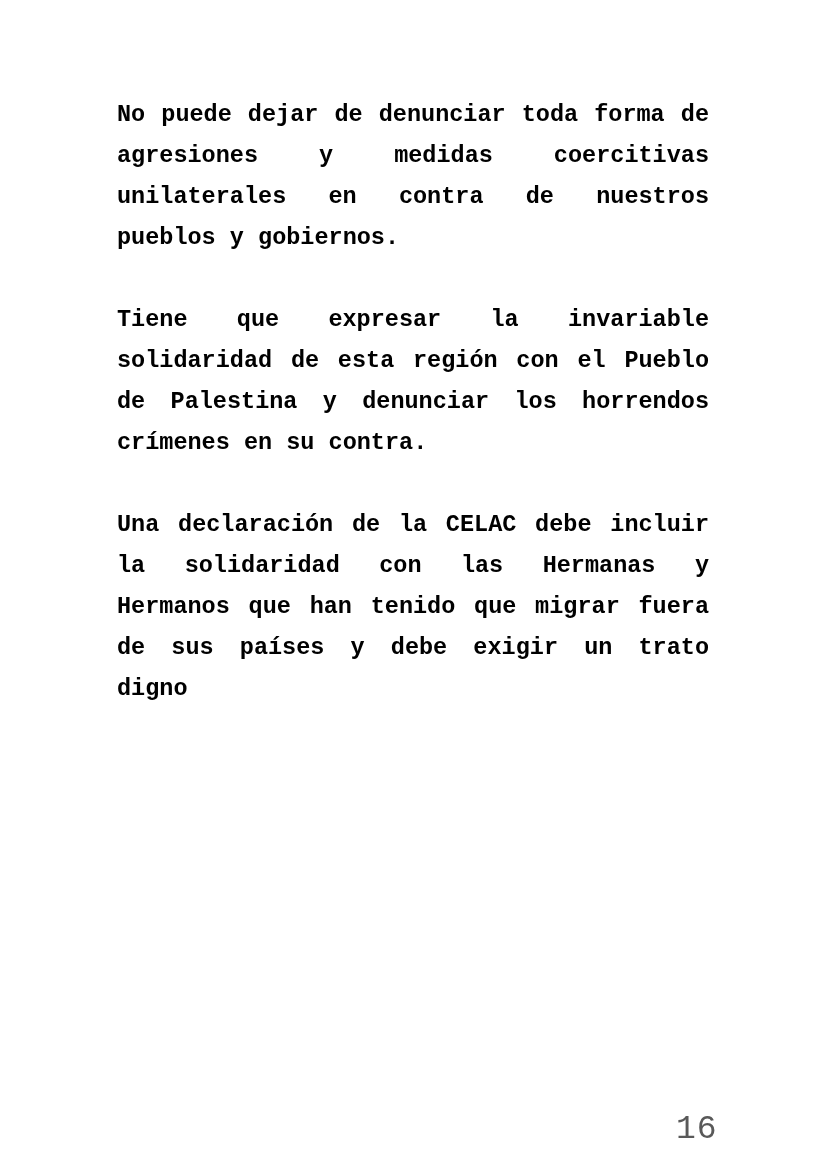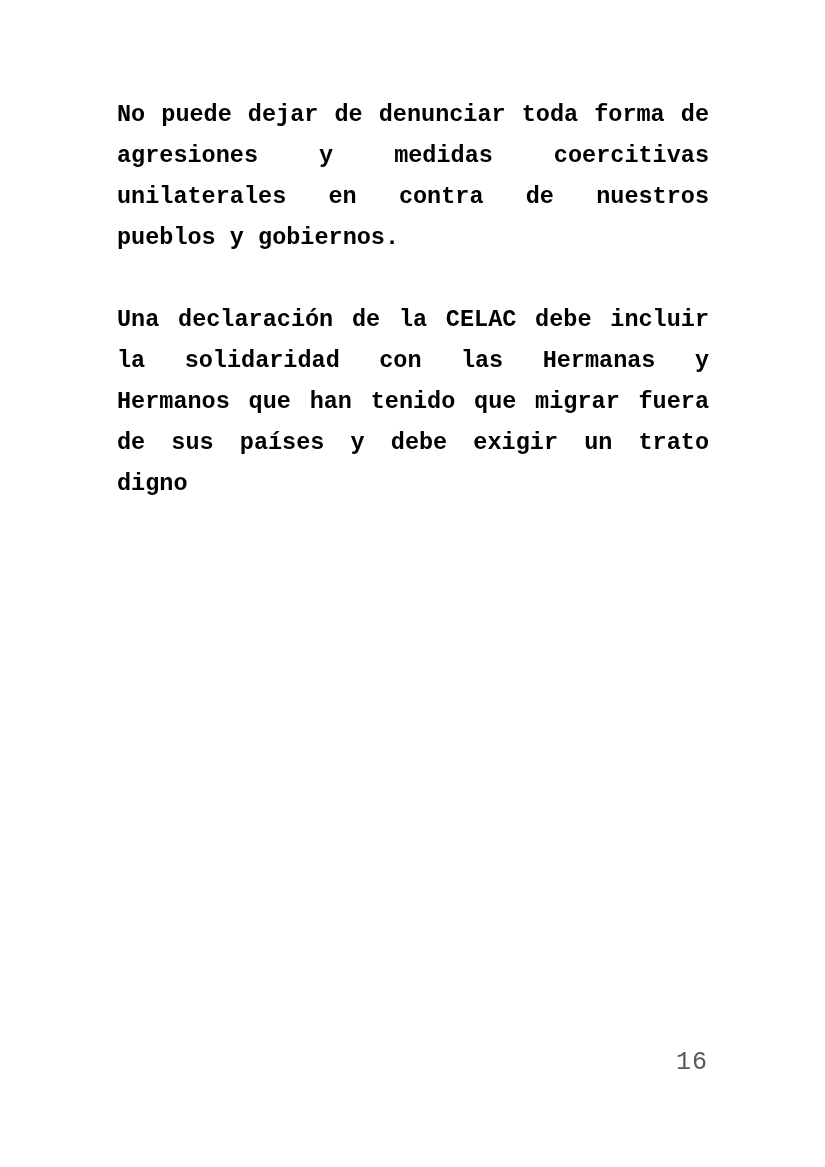--- a/index.html
+++ b/index.html
@@ -35,38 +35,39 @@
     letter-spacing: 0px;
     -webkit-font-smoothing: antialiased;
   }
   .paragraph:last-of-type {
     margin-bottom: 16px;
   }
   
   .page-number {
     position: absolute;
     left: 676px;
-    top: 1048px;
+    top: 1115px;
     font-family: "Liberation Mono", "DejaVu Sans Mono", monospace;
     font-weight: normal;
-    font-size: 25px;
+    font-size: 33px;
     line-height: 30px;
     color: #595959;
     letter-spacing: 1px;
   }
 </style>
 </head>
 <body>
 
 <div class="page">
 
   <div class="text-column">
 
     <p class="paragraph">No puede dejar de denunciar toda forma de agresiones y medidas coercitivas unilaterales en contra de nuestros pueblos y gobiernos.</p>
 
+    <p class="paragraph">Tiene que expresar la invariable solidaridad de esta región con el Pueblo de Palestina y denunciar los horrendos crímenes en su contra.</p>
 
 
     <p class="paragraph">Una declaración de la CELAC debe incluir la solidaridad con las Hermanas y Hermanos que han tenido que migrar fuera de sus países y debe exigir un trato digno</p>
 
   </div>
 
   <div class="page-number">16</div>
 
 </div>
 

